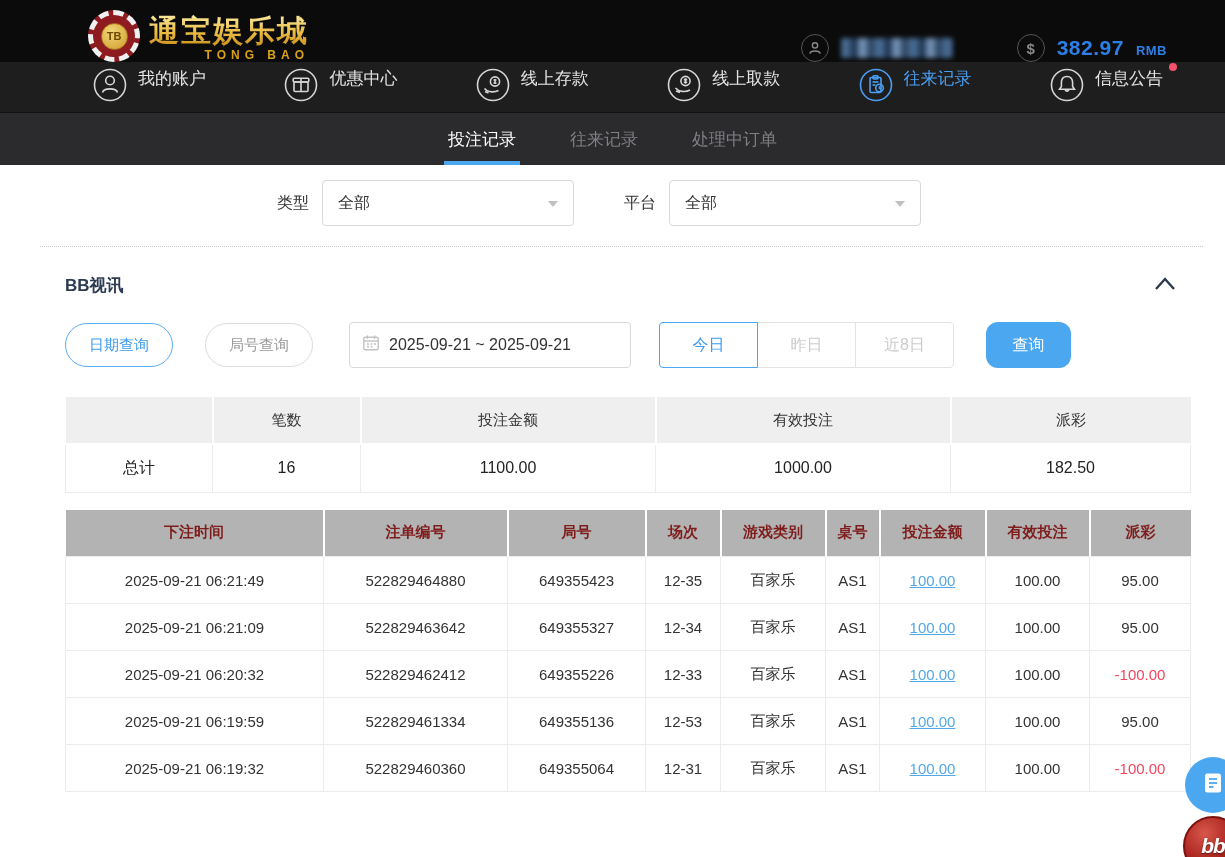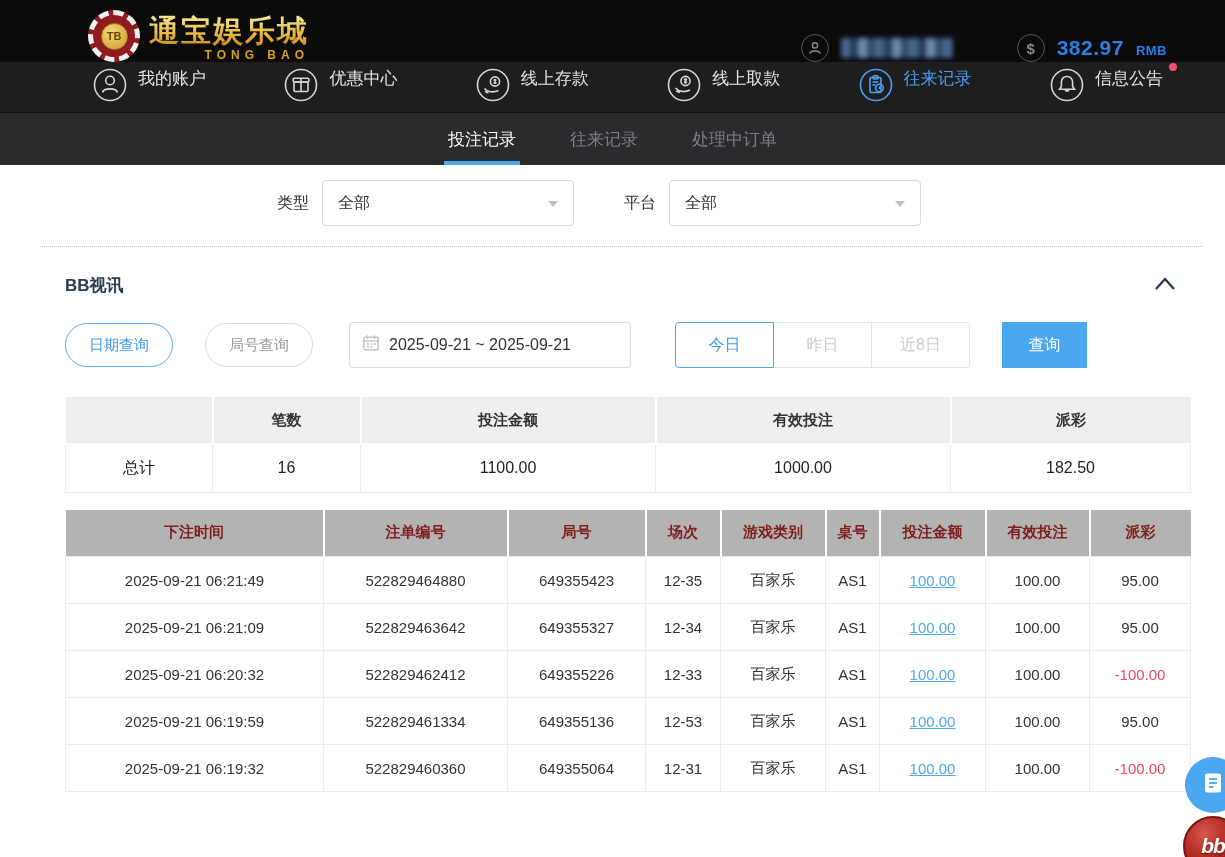--- a/index.html
+++ b/index.html
@@ -71,31 +71,31 @@
   .pill { height:44px; padding:0 23px; border-radius:22px; display:flex; align-items:center;
           font-size:15px; background:#fff; cursor:pointer; }
   .pill.date-q { border:1px solid #5caef5; color:#3b9af0; margin-right:18px; }
   .pill.round-q { border:1px solid #dcdcdc; color:#999; margin-right:22px; }
   .date-field { width:282px; height:46px; border:1px solid #d9d9d9; border-radius:4px;
           display:flex; align-items:center; padding:16px 12px; gap:9px; font-size:16px; color:#333;
           background:#fff; cursor:pointer; margin-right:14px; }
   .seg-group { display:flex; }
   .seg { width:99px; height:46px; border:1px solid #e3e3e3; margin-left:-1px; background:#fff;
           display:flex; align-items:center; justify-content:center; font-size:16px; color:#ccc; cursor:pointer; }
-  .seg:first-child { border-radius:4px 0 0 4px; margin-left:16px; }
+  .seg:first-child { border-radius:4px 0 0 4px; margin-left:0; }
   .seg:last-child { border-radius:0 4px 4px 0; }
   .seg.active { border-color:#4aa7f0; color:#3b9af0; position:relative; z-index:1; }
-  .search-btn { width:85px; height:46px; margin-left:18px; border:none; border-radius:0;
+  .search-btn { width:85px; height:46px; margin-left:18px; border:none; border-radius:12px;
           color:#fff; font-size:16px; display:flex; align-items:center; justify-content:center;
           cursor:pointer; font-family:inherit; }
 
   
   table { border-collapse:collapse; table-layout:fixed; }
   .summary-table { width:1125px; margin:29px 0 0 65px; }
-  .summary-table th { background:#efefef; height:47px; font-size:15px; font-weight:bold; color:#333;
+  .summary-table th { background:#efefef; height:47px; font-size:15px; font-weight:normal; color:#333;
           border-right:2px solid #fff; border-bottom:2px solid #fff; text-align:center; }
   .summary-table th:last-child { border-right:none; }
   .summary-table td { height:48px; text-align:center; font-size:16px; color:#222;
           border:1px solid #ececec; background:#fff; }
   .s0{width:147px}.s1{width:148px}.s2{width:295px}.s3{width:295px}.s4{width:240px}
 
   
   .bet-table { width:1125px; margin:17px 0 0 65px; }
   .bet-table th { background:#b3b3b3; color:#7f1d1d; height:47px; font-size:15px; font-weight:bold;
           border-right:2px solid #fff; text-align:center; }

